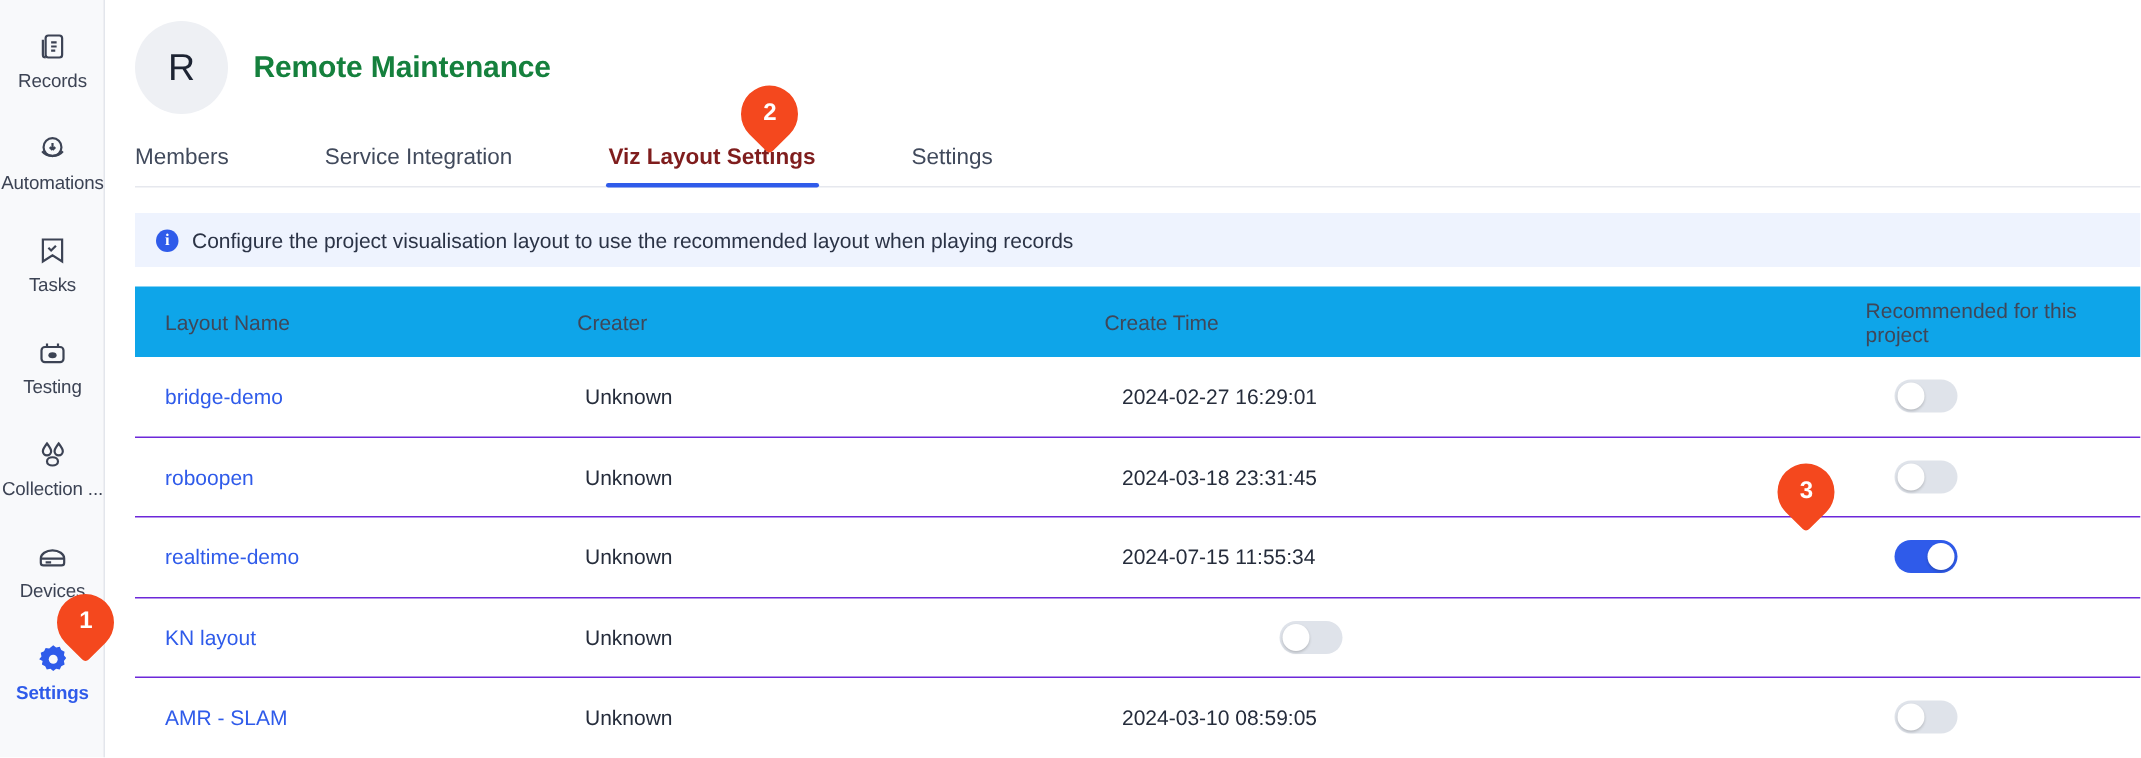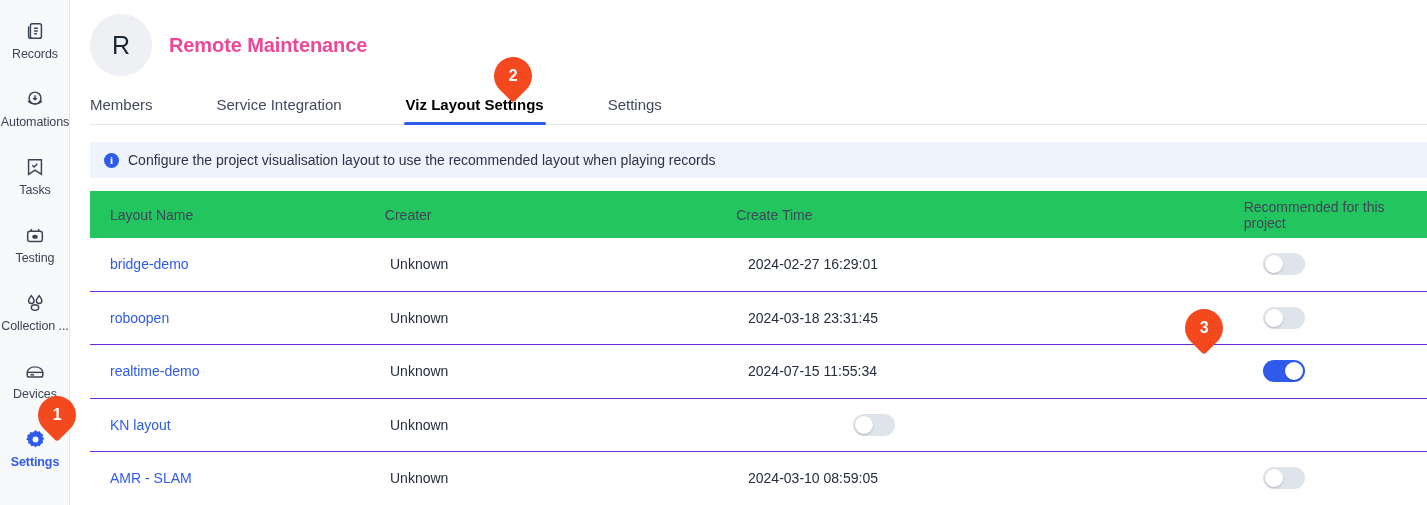--- a/index.html
+++ b/index.html
@@ -76,21 +76,21 @@
     background: #eef0f4;
     display: flex; align-items: center; justify-content: center;
     font-size: 25px;
     color: #1d2433;
     font-weight: normal;
     flex: 0 0 62px;
   }
   .proj-title {
     font-size: 20px;
     font-weight: bold;
-    color: #ec4899;
+    color: #15803d;
     letter-spacing: -0.1px;
   }
 
   .tabs {
     position: relative;
     display: flex;
     align-items: flex-end;
     gap: 16px;
     margin-top: 9px;
     height: 40px;
@@ -100,21 +100,21 @@
   .tab {
     font-size: 15px;
     color: #414a5c;
     padding: 0 0 11px 0;
     margin-right: 48px;
     cursor: pointer;
     position: relative;
     white-space: nowrap;
   }
   .tab.active {
-    color: #000000;
+    color: #7f1d1d;
     font-weight: bold;
   }
   .tab.active::after {
     content: "";
     position: absolute;
     left: -2px; right: -2px; bottom: -1px;
     height: 3px;
     background: #2f5bea;
     border-radius: 2px;
   }
@@ -148,21 +148,21 @@
 
   
   .table { margin-top: 13px; width: 100%; }
   .trow {
     display: flex;
     align-items: center;
     height: 53.5px;
     border-bottom: 1px solid #6d28d9;
   }
   .trow.head {
-    background: #22c55e;
+    background: #0ea5e9;
     height: 47px;
     border-bottom: none;
   }
   .c1 { width: 300px; padding-left: 20px; }
   .c2 { width: 358px; }
   .c3 { width: 410px; }
   .c4 { flex: 1 1 auto; padding-left: 105px; }
   .th {
     font-size: 14px;
     color: #3f4759;

